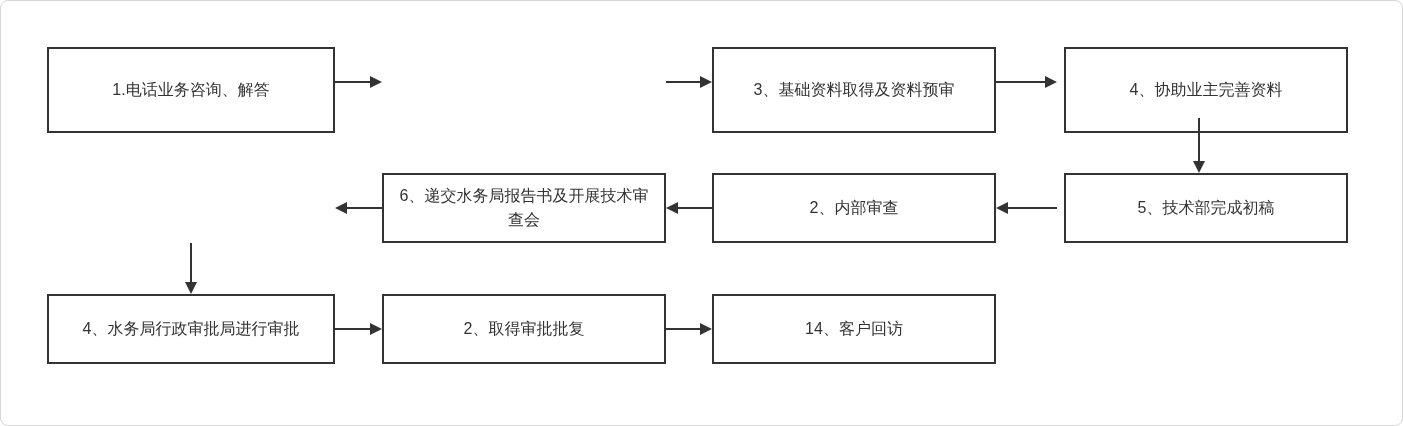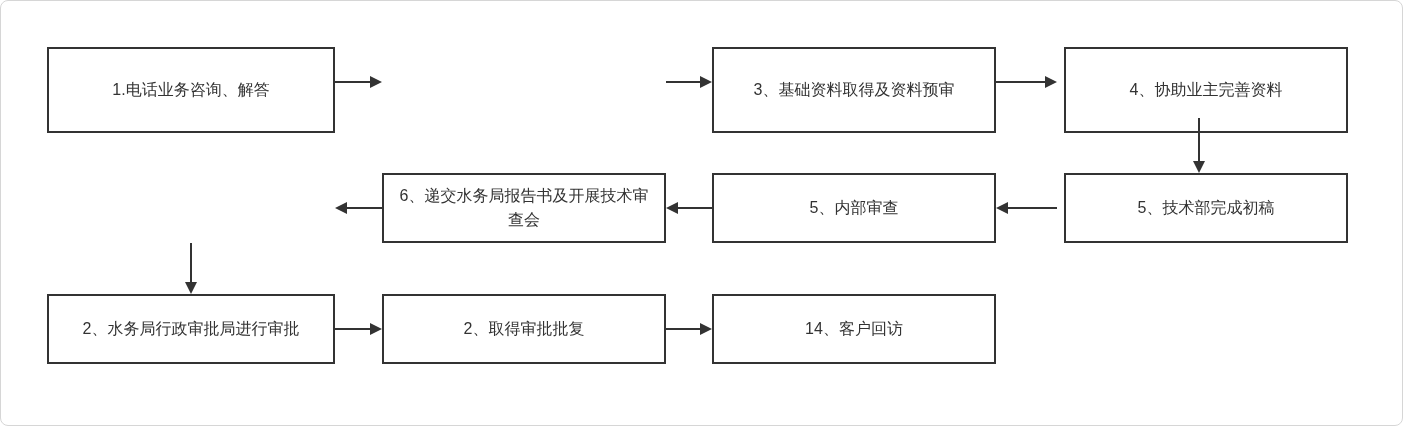--- a/index.html
+++ b/index.html
@@ -117,28 +117,28 @@
     <span>3、基础资料取得及资料预审</span>
   </div>
   <div class="node col4 row1">
     <span>4、协助业主完善资料</span>
   </div>
 
   <div class="node col4 row2">
     <span>5、技术部完成初稿</span>
   </div>
   <div class="node col3 row2">
-    <span>5、内部审查</span>
+    <span>2、内部审查</span>
   </div>
   <div class="node col2 row2">
     <span>6、递交水务局报告书及开展技术审查会</span>
   </div>
 
   <div class="node col1 row3">
-    <span>2、水务局行政审批局进行审批</span>
+    <span>4、水务局行政审批局进行审批</span>
   </div>
   <div class="node col2 row3">
     <span>2、取得审批批复</span>
   </div>
   <div class="node col3 row3">
     <span>14、客户回访</span>
   </div>
 
   <div class="arrow-h right a12"></div>
   <div class="arrow-h right a23"></div>

